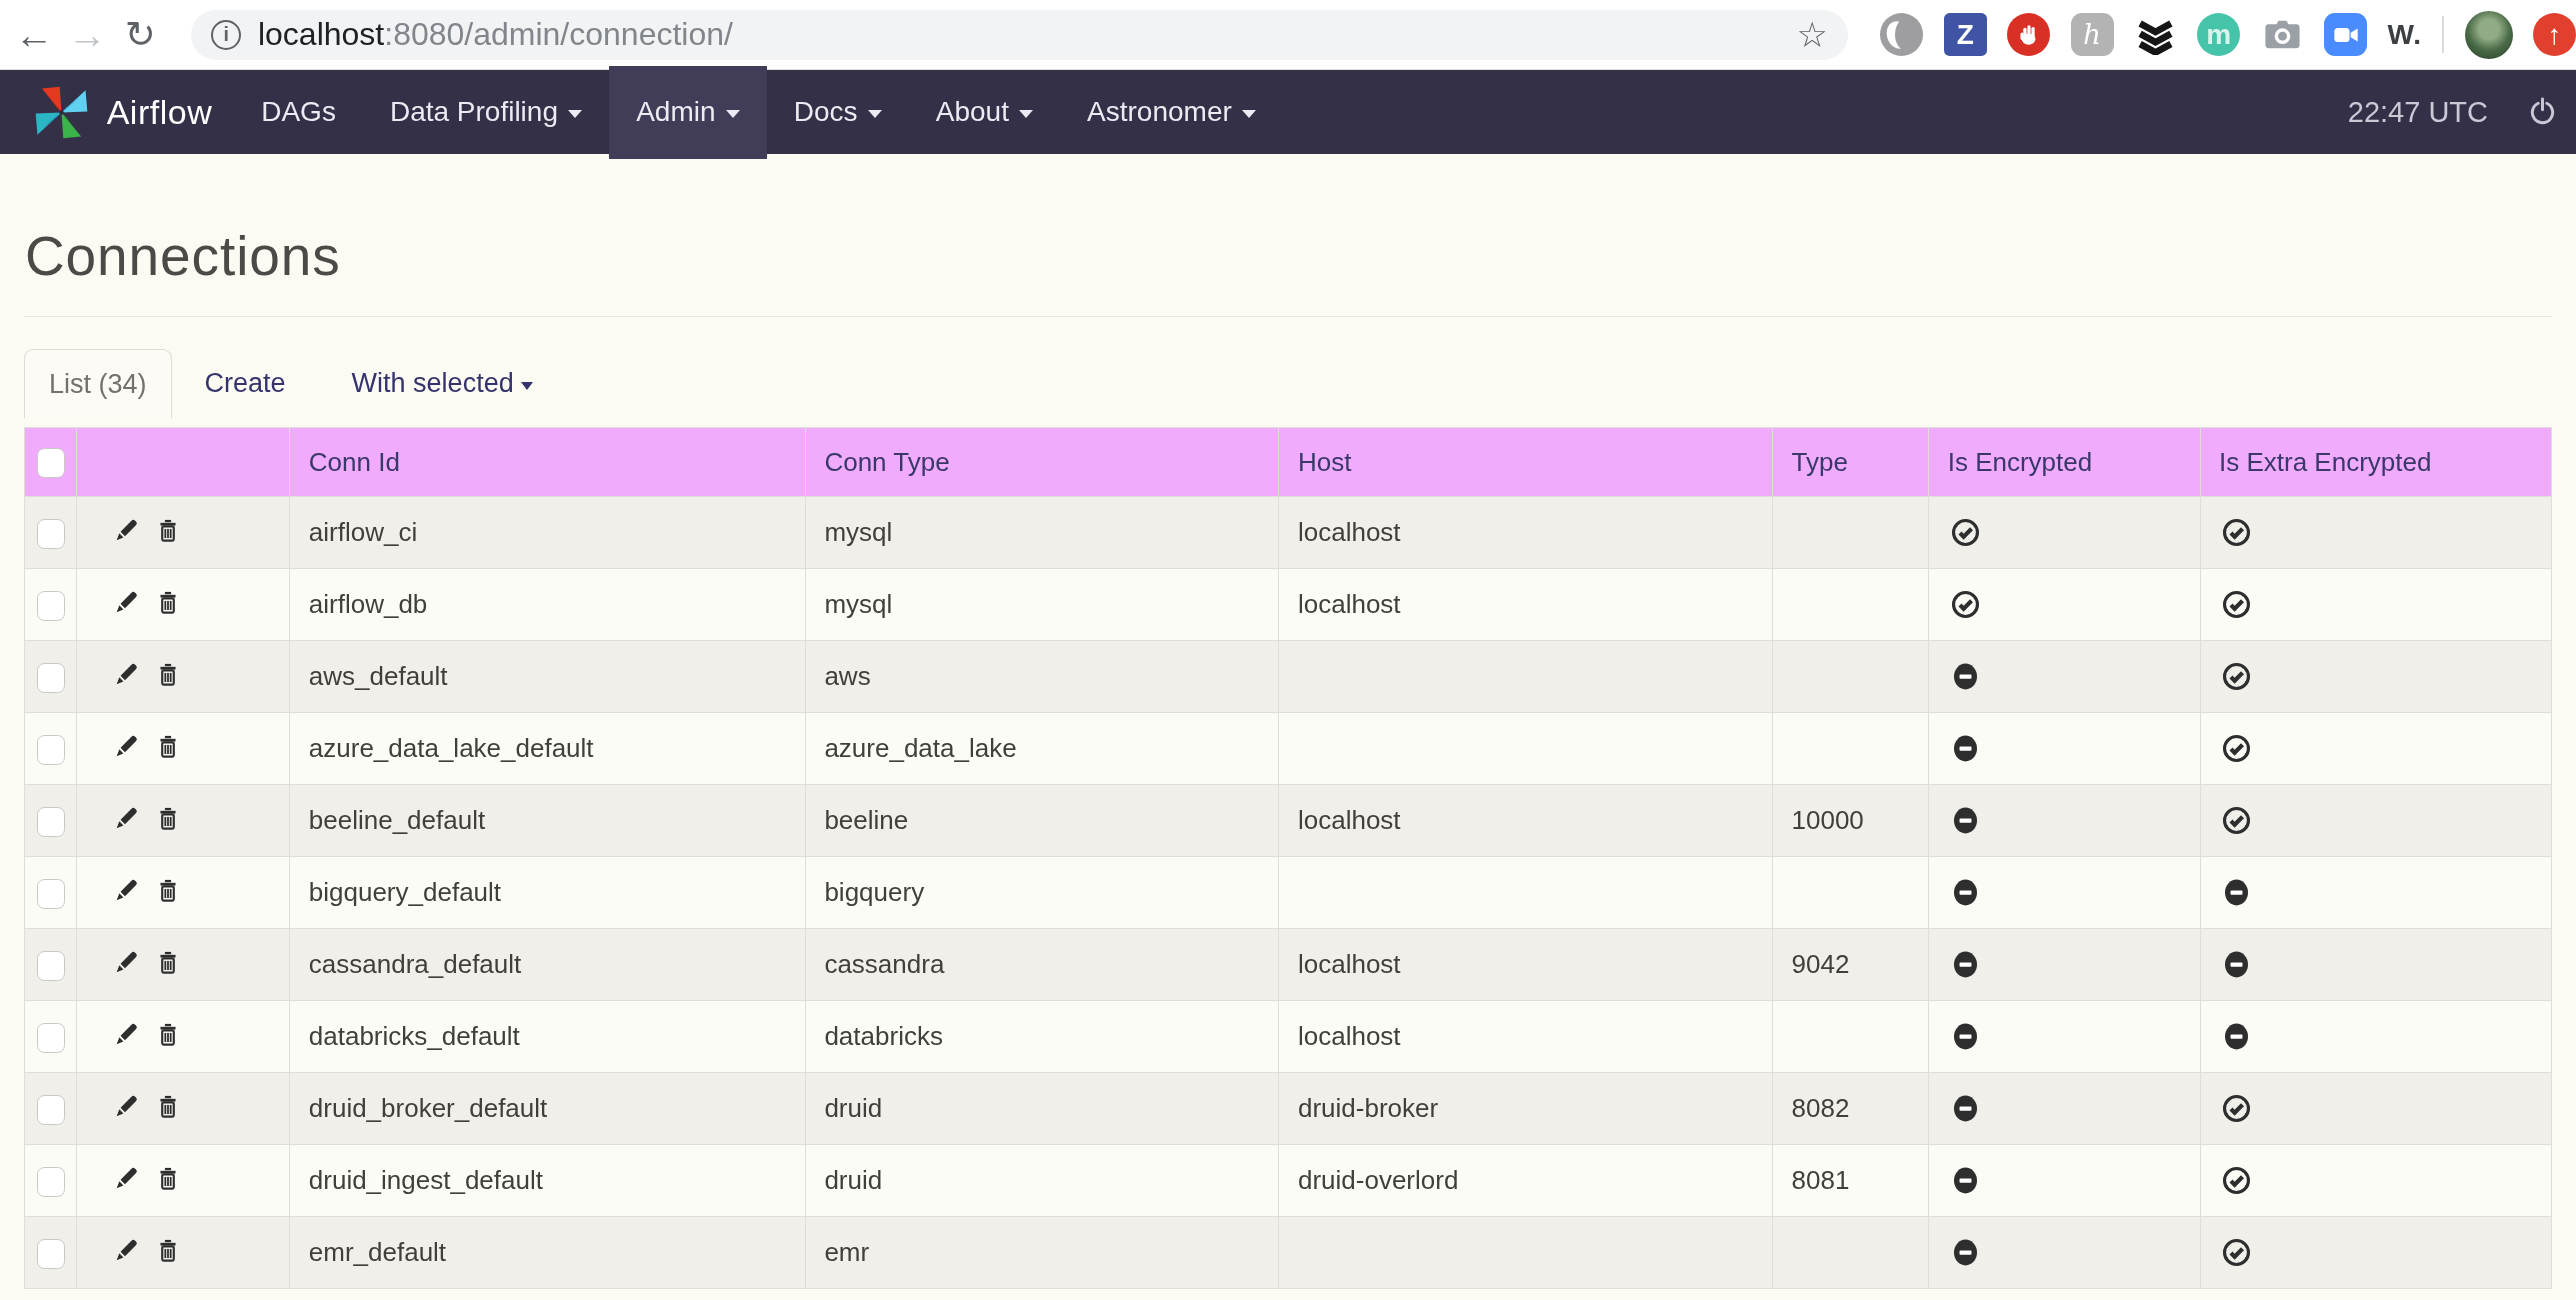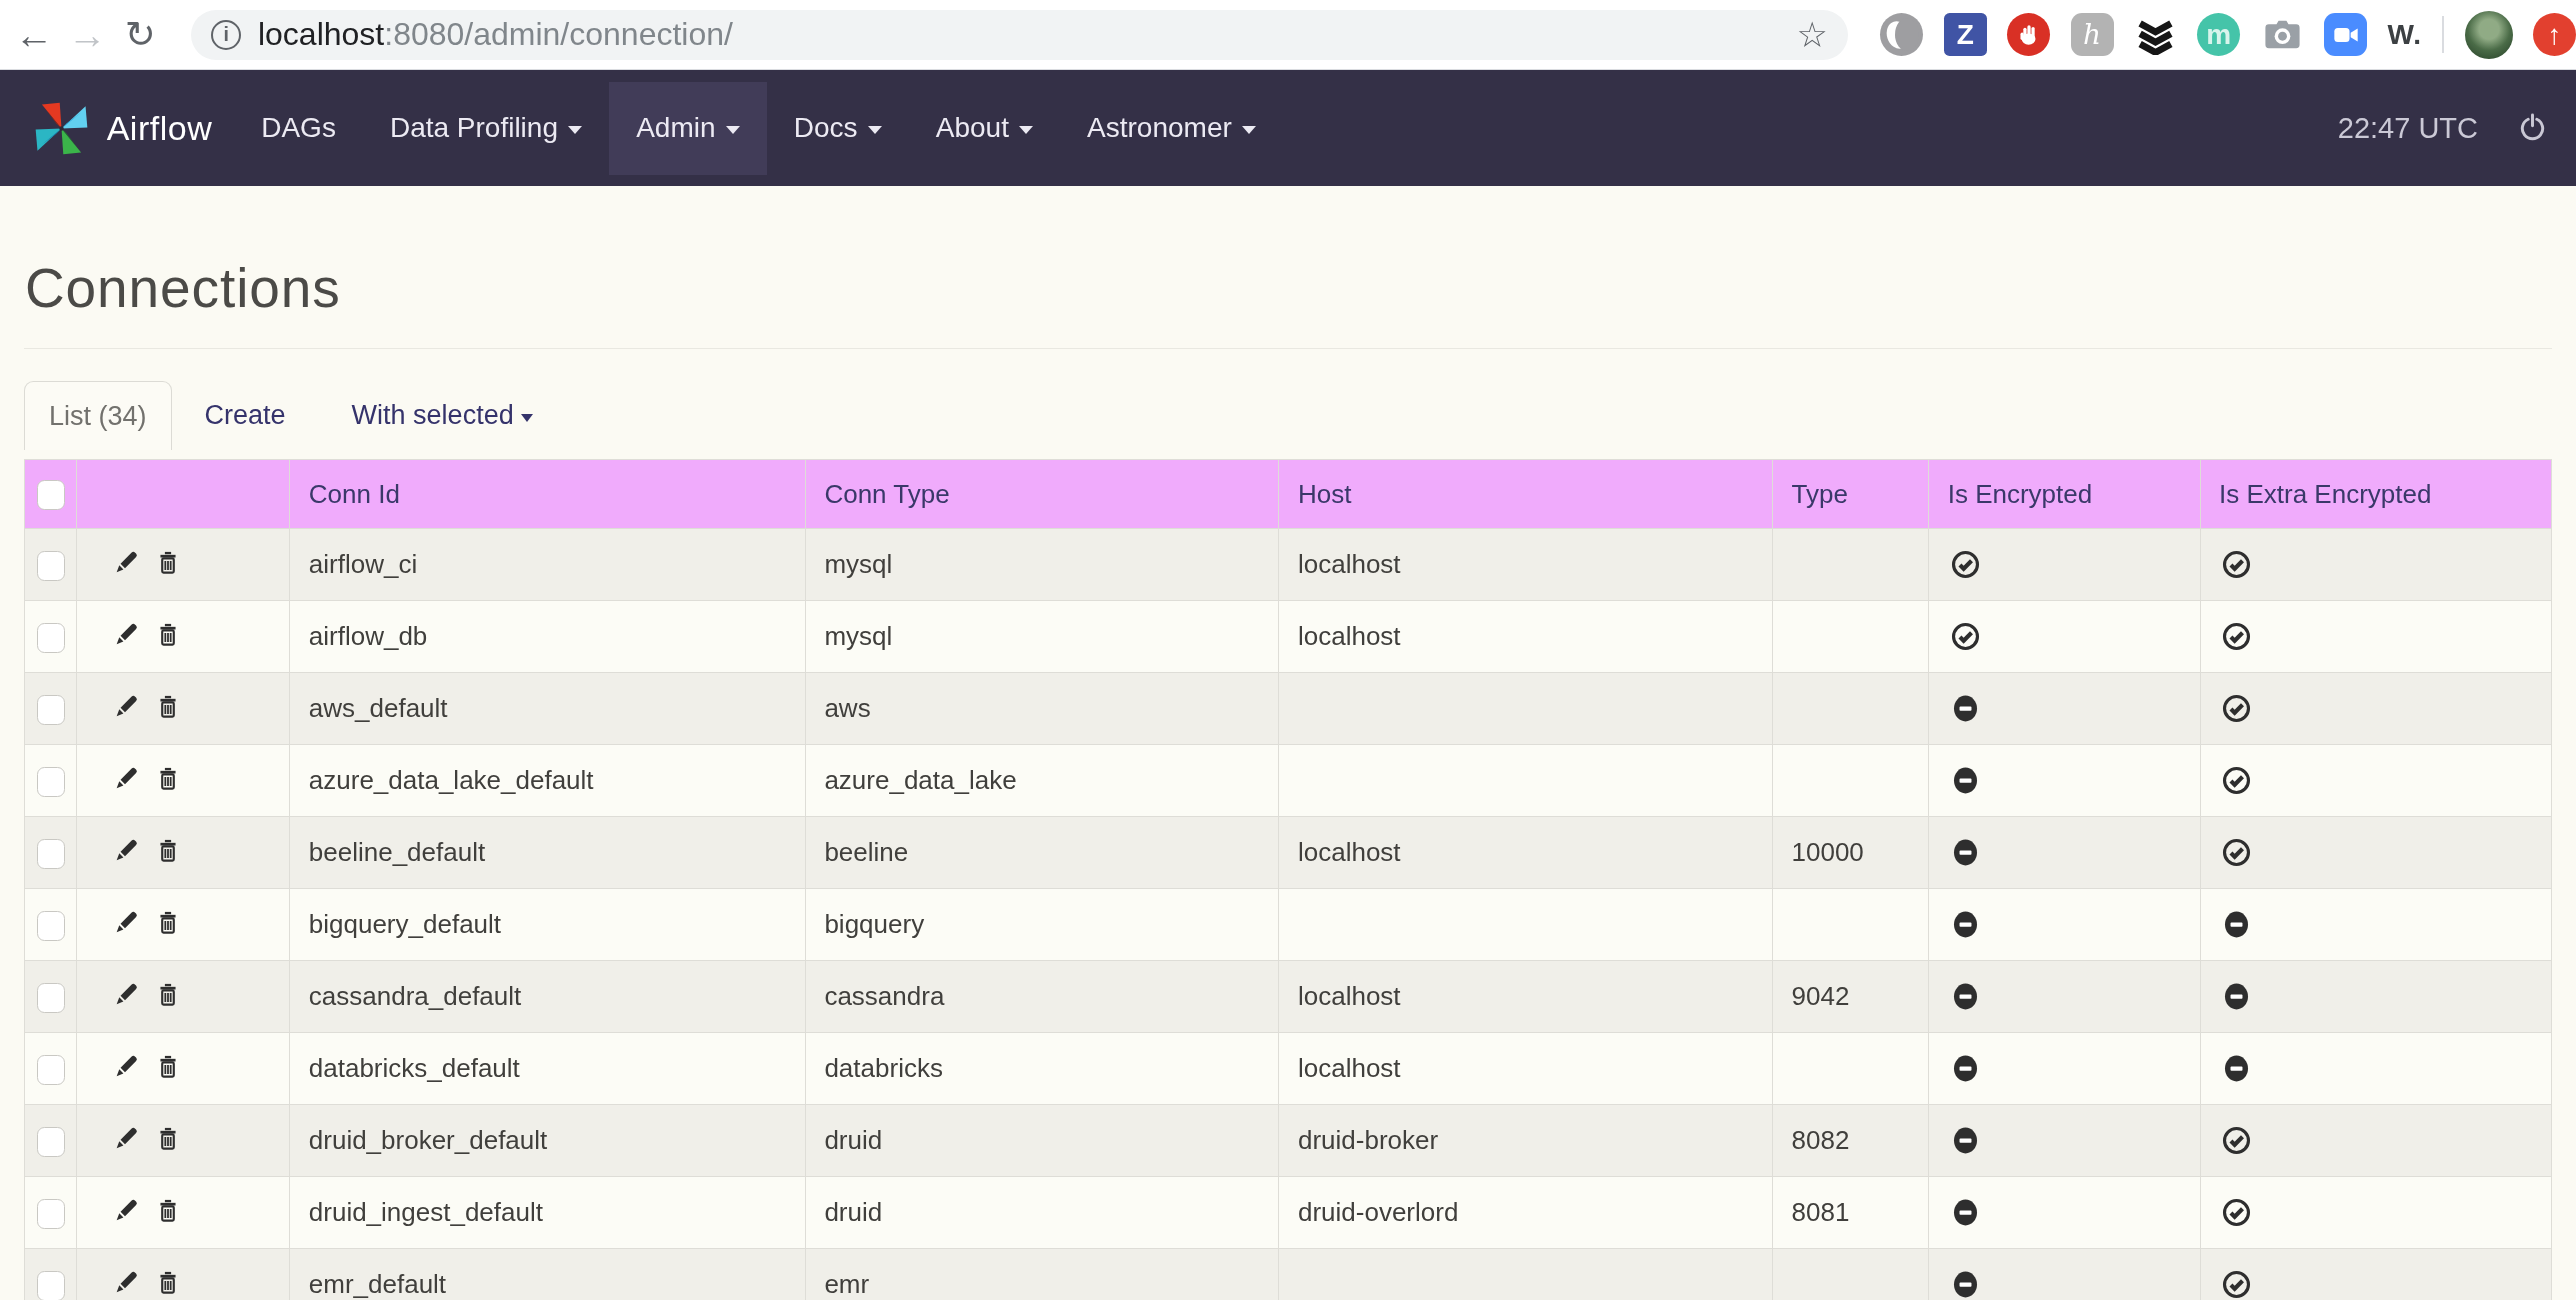--- a/index.html
+++ b/index.html
@@ -27,29 +27,29 @@
   .ext.divider { width:1.9px; height:37px; background:#dadce0; border-radius:0; cursor:default; }
   .ext.avatar  { border-radius:50%; width:48px; height:48px;
                  background:radial-gradient(circle at 50% 38%, #90ab85 0 26%, #4a6b47 55%, #233c24 100%); }
   .ext.crescent::after { content:""; position:absolute; left:6.5px; top:8.3px; width:22px; height:28px;
                  background:#ffffff; border-radius:50%; transform:rotate(-18deg); }
   .ext.crescent::before { content:""; position:absolute; right:4.6px; top:4.6px; width:24px; height:33px;
                  background:inherit; border-radius:50%; z-index:1; }
   .ext .serif-i { font-family:"DejaVu Serif",serif; font-style:italic; font-size:28px; font-weight:400; }
 
   
-  .navbar { height:116px; background:#343047; display:flex; align-items:center; padding-left:33px; }
+  .navbar { height:84px; background:#343047; display:flex; align-items:center; padding-left:33px; }
   .brand { display:flex; align-items:center; gap:16.7px; cursor:pointer; }
   .brand-label { color:#ffffff; font-size:34px; font-weight:500; letter-spacing:0.5px; }
   .menu { display:flex; height:93px; margin-left:22px; list-style:none; }
   .menu-item { display:flex; align-items:center; padding:0 27px; font-size:28px; color:#eceaf3; cursor:pointer; white-space:nowrap; }
   .menu-item.active { background:#413c58; }
   .caret { width:0; height:0; border-left:7.4px solid transparent; border-right:7.4px solid transparent;
            border-top:8.3px solid currentColor; margin-left:10.2px; margin-top:3.7px; display:inline-block; }
-  .nav-right { margin-left:auto; display:flex; align-items:center; gap:37px; padding-right:26px; }
+  .nav-right { margin-left:auto; display:flex; align-items:center; gap:37px; padding-right:16px; }
   .clock { color:#cbc9d6; font-size:29px; }
 
   
   .page-title { font-size:55px; color:#4b4a47; font-weight:400; margin:70px 0 0 25px; letter-spacing:0.9px; }
   .rule { border:none; border-top:1.9px solid #e9e8e1; margin:28px 24px 0 24px; }
   .tabs { display:flex; margin:32px 0 0 24px; height:69px; align-items:stretch; font-size:27px; }
   .tab { display:flex; align-items:center; cursor:pointer; }
   .tab.active { border:1.9px solid #dcdbd5; border-bottom:none; border-radius:9.3px 9.3px 0 0;
                 background:#fcfbf5; color:#72716d; padding:0 24px; }
   .tab.link { color:#35336b; padding:0 33px; }

